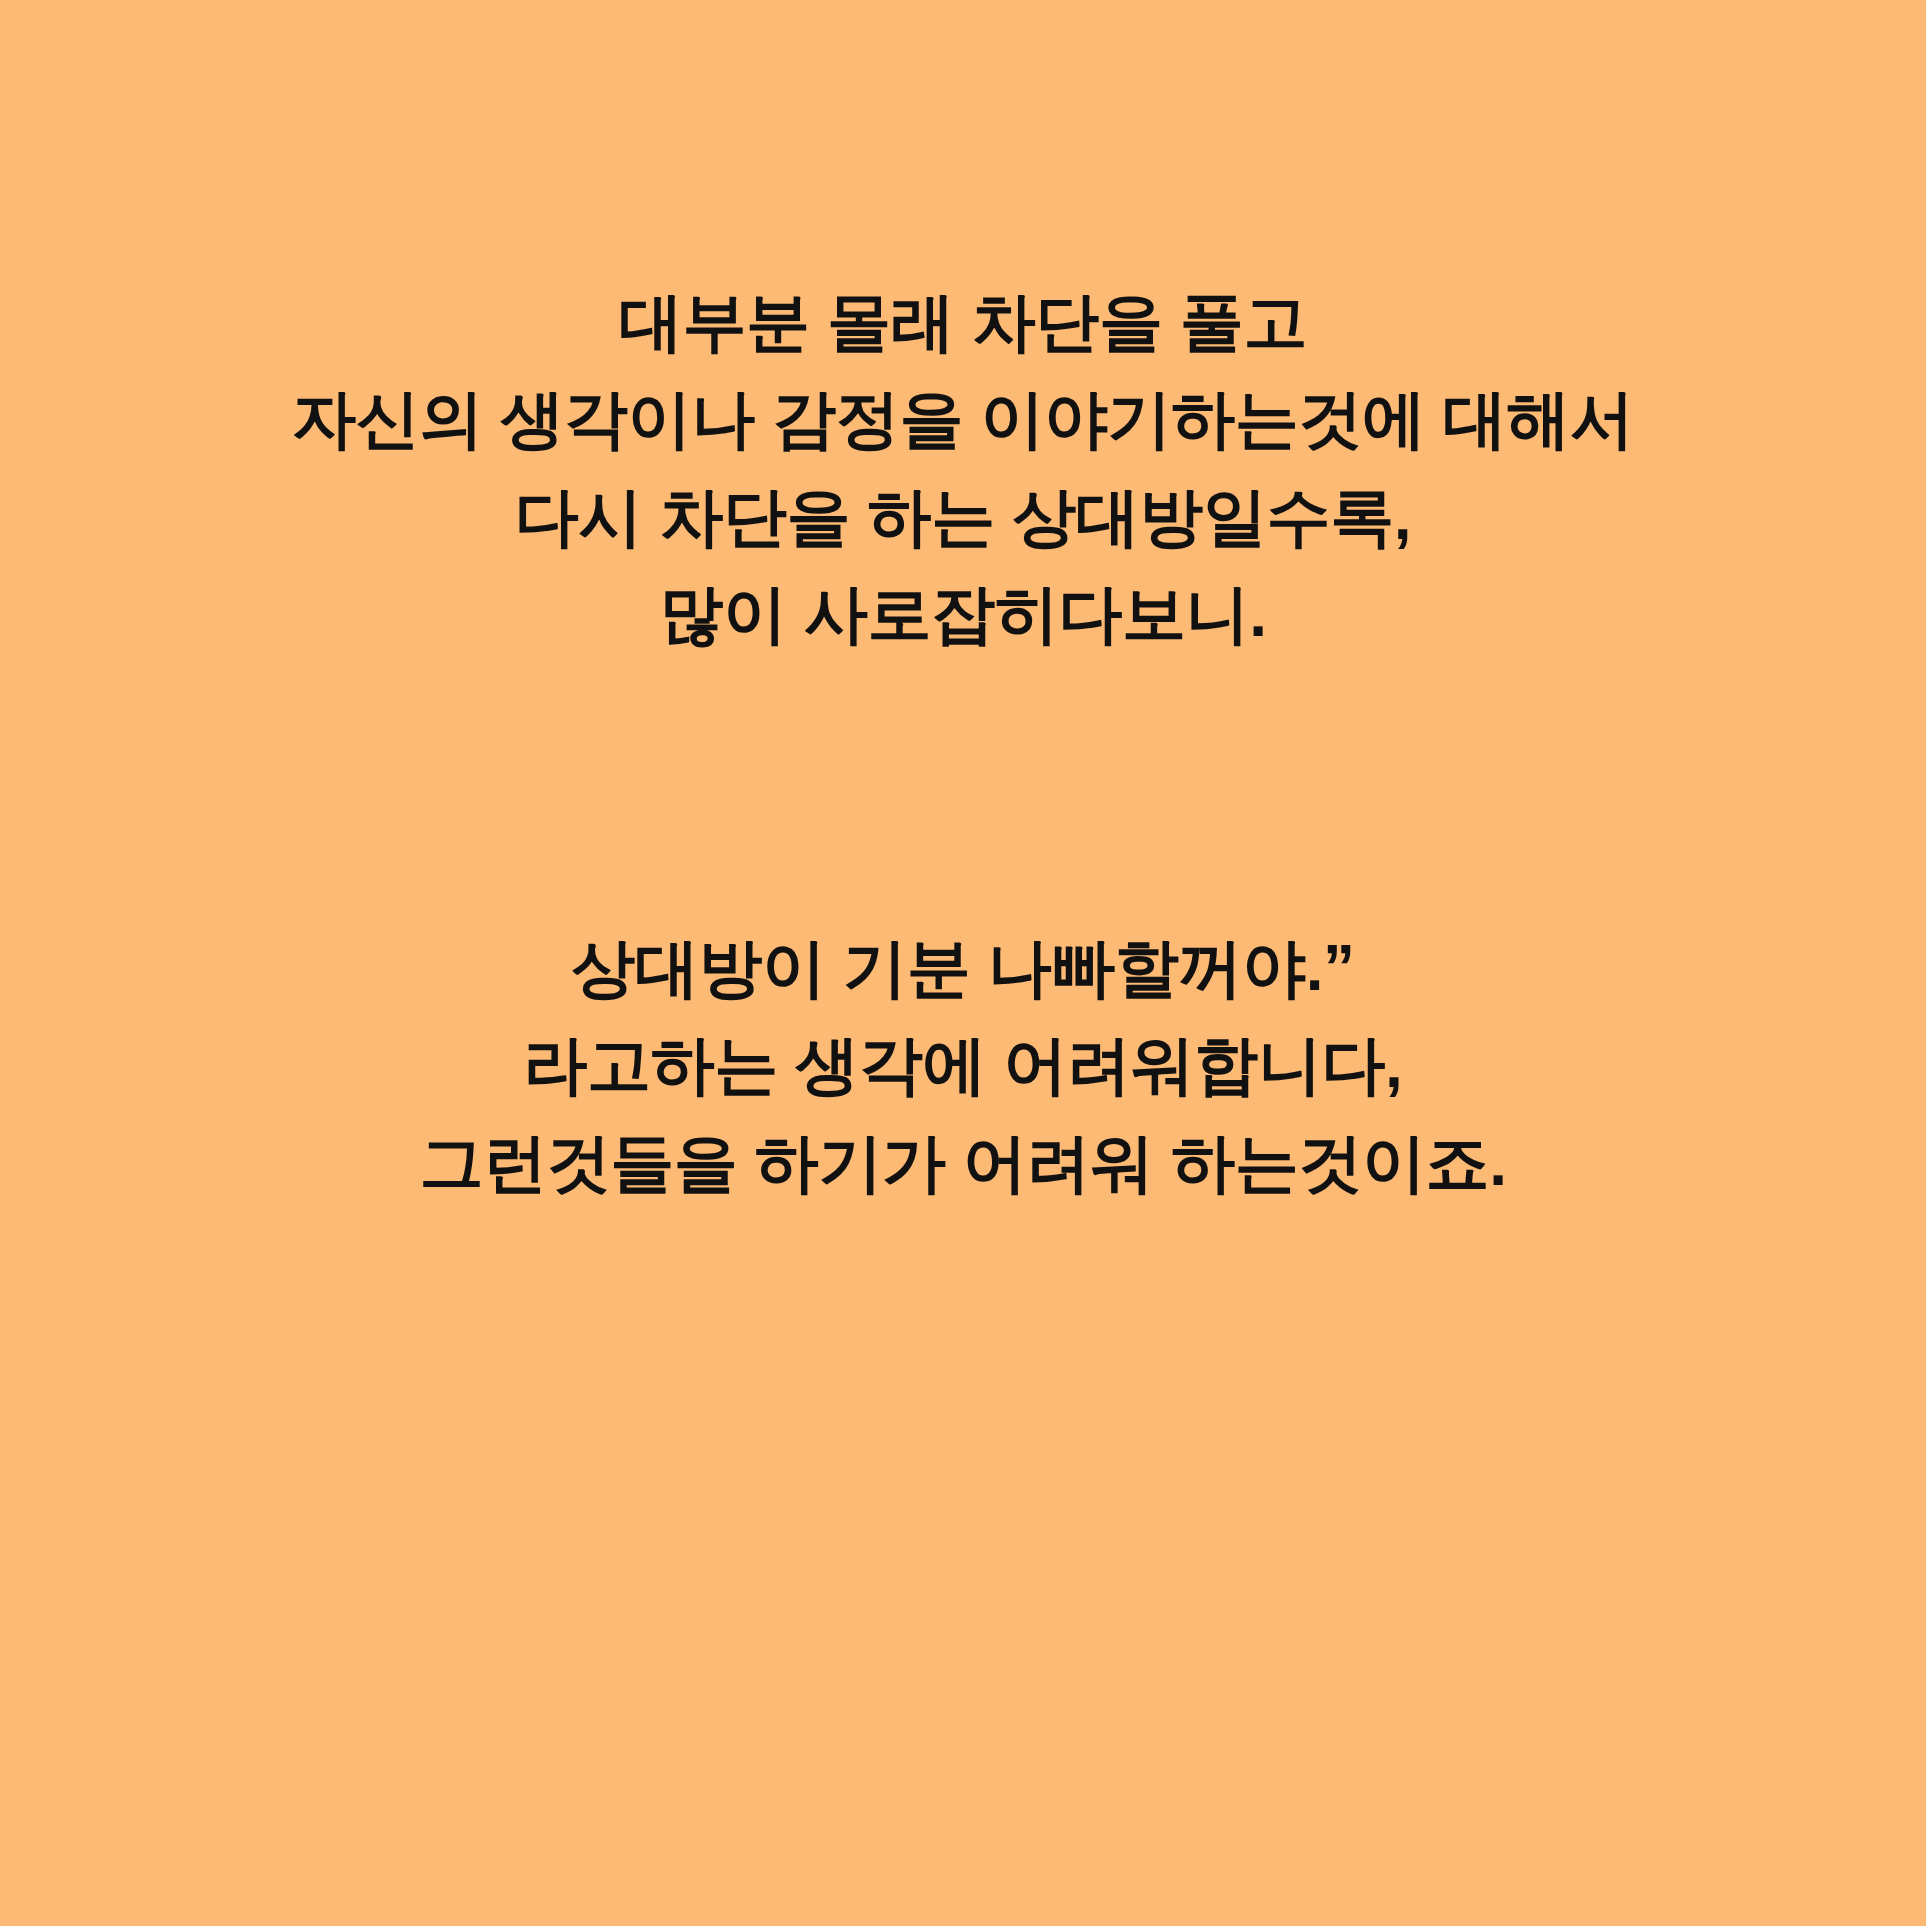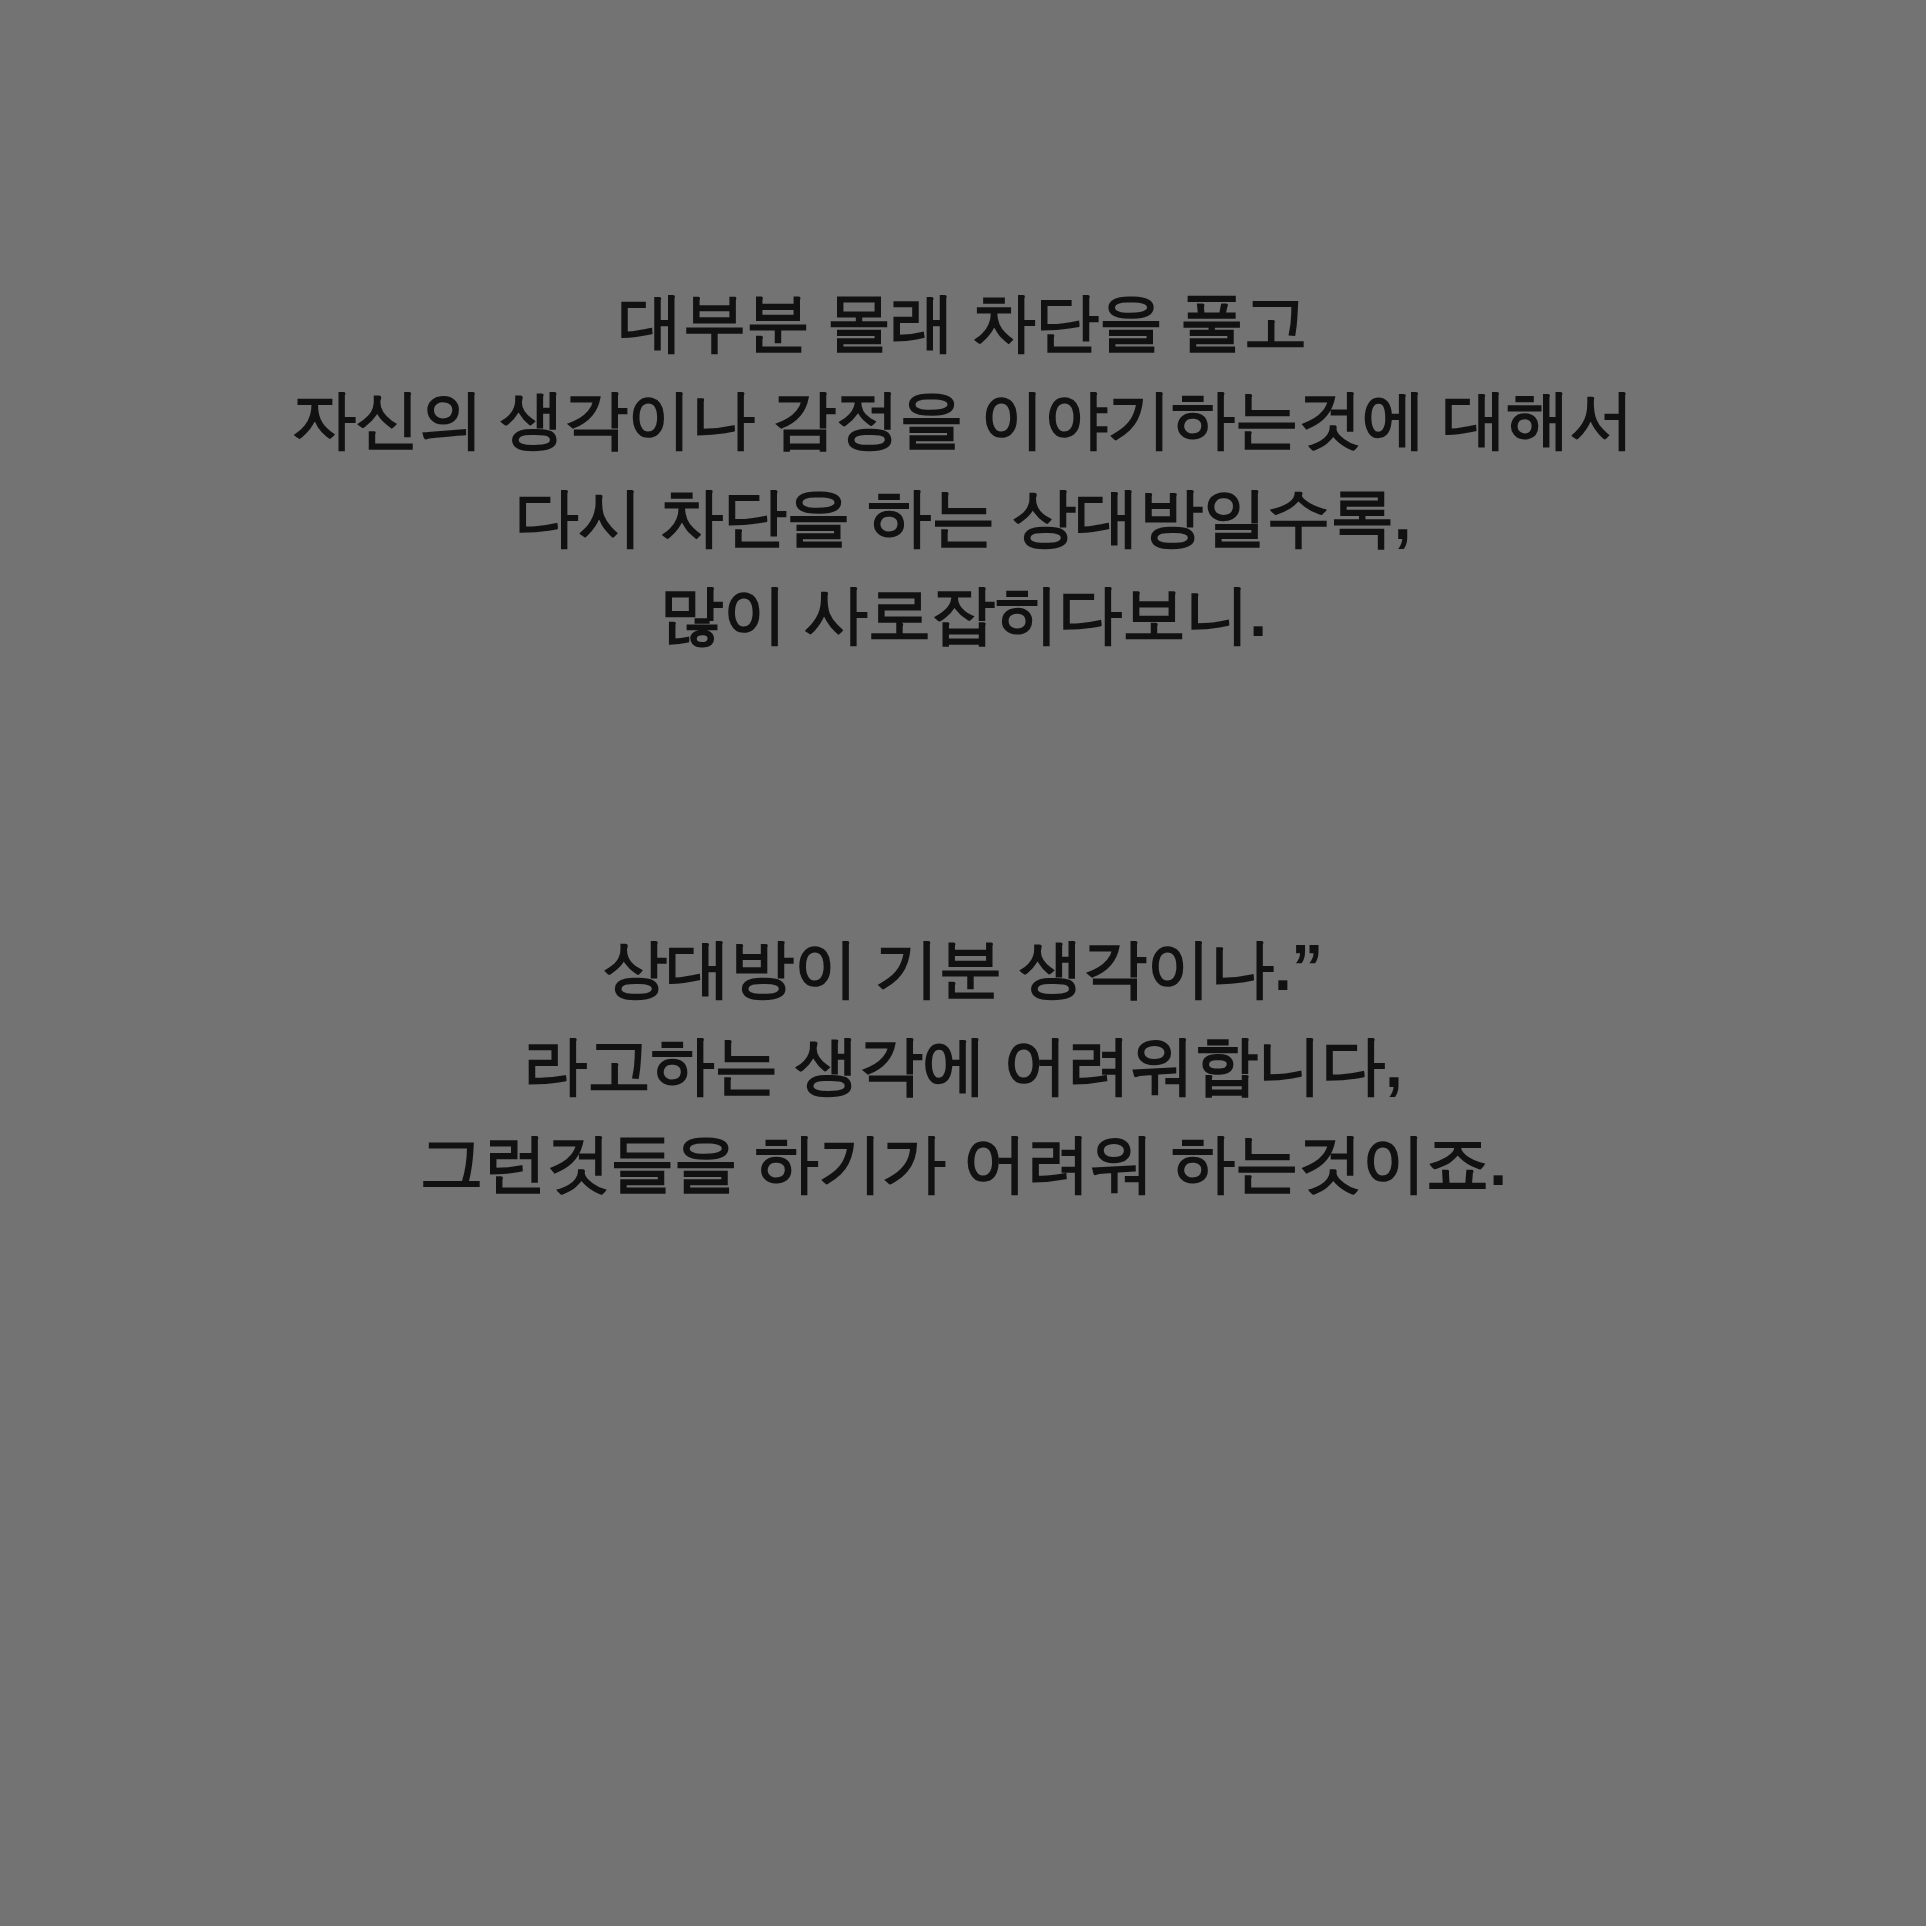--- a/index.html
+++ b/index.html
@@ -13,21 +13,21 @@
     background: #ffffff;
     font-family: "Liberation Sans", "DejaVu Sans", sans-serif;
     overflow: hidden;
   }
 
   .card {
     position: relative;
     box-sizing: border-box;
     width: 1926px;
     height: 1926px;
-    background: #737373;
+    background: #fdba74;
     display: flex;
     flex-direction: column;
     justify-content: flex-start;
     align-items: center;
     padding-top: 274px;
   }
 
   .block {
     width: 100%;
     display: flex;
@@ -59,19 +59,19 @@
   <div class="block">
     <span class="line" style="color: rgb(17, 17, 17);">대부분 몰래 차단을 풀고</span>
     <span class="line" style="color: rgb(17, 17, 17);">자신의 생각이나 감정을 이야기하는것에 대해서</span>
     <span class="line" style="color: rgb(17, 17, 17);">다시 차단을 하는 상대방일수록,</span>
     <span class="line" style="color: rgb(17, 17, 17);">많이 사로잡히다보니.</span>
   </div>
 
   <div class="block-gap"></div>
 
   <div class="block">
-    <span class="line" style="color: rgb(17, 17, 17);">상대방이 기분 생각이나.”</span>
+    <span class="line" style="color: rgb(17, 17, 17);">상대방이 기분 나빠할꺼야.”</span>
     <span class="line" style="color: rgb(17, 17, 17);">라고하는 생각에 어려워합니다,</span>
     <span class="line" style="color: rgb(17, 17, 17);">그런것들을 하기가 어려워 하는것이죠.</span>
   </div>
 
 </div>
 
 
 </body></html>

